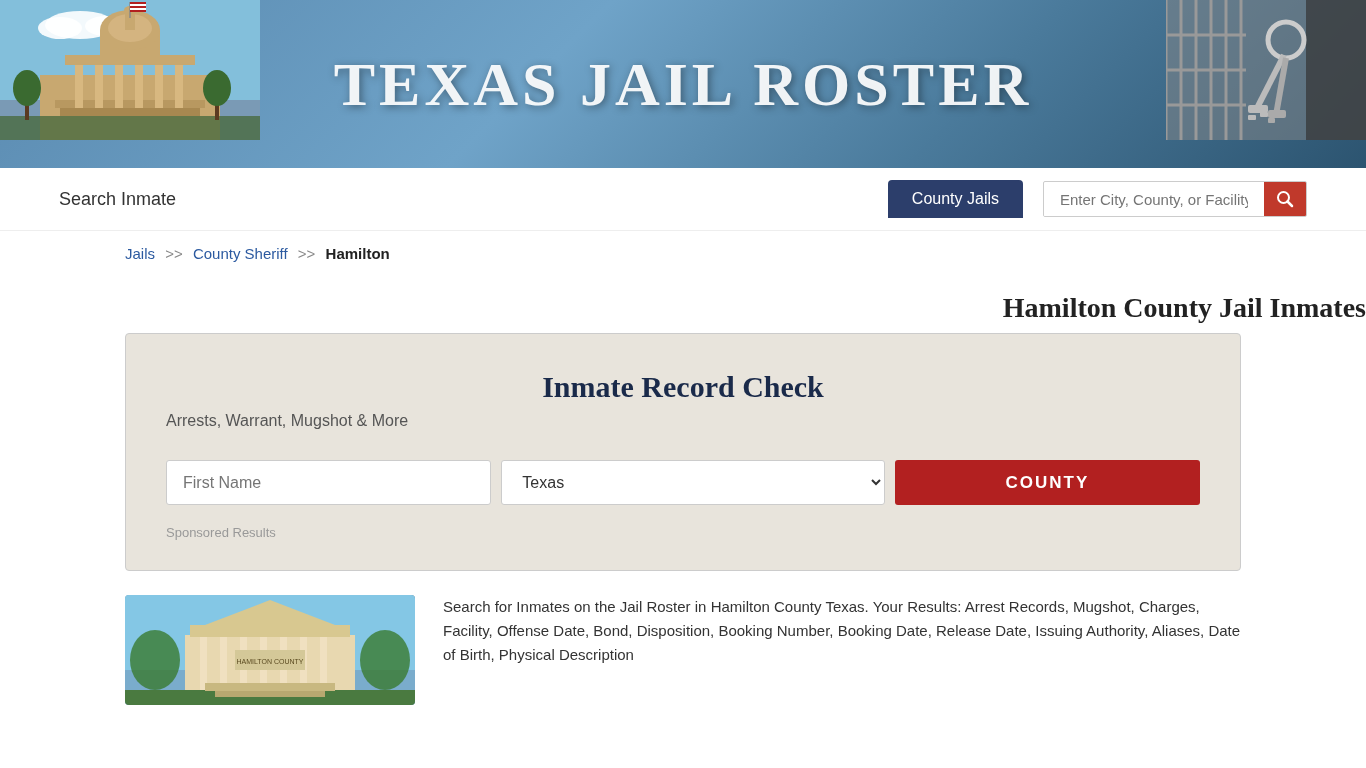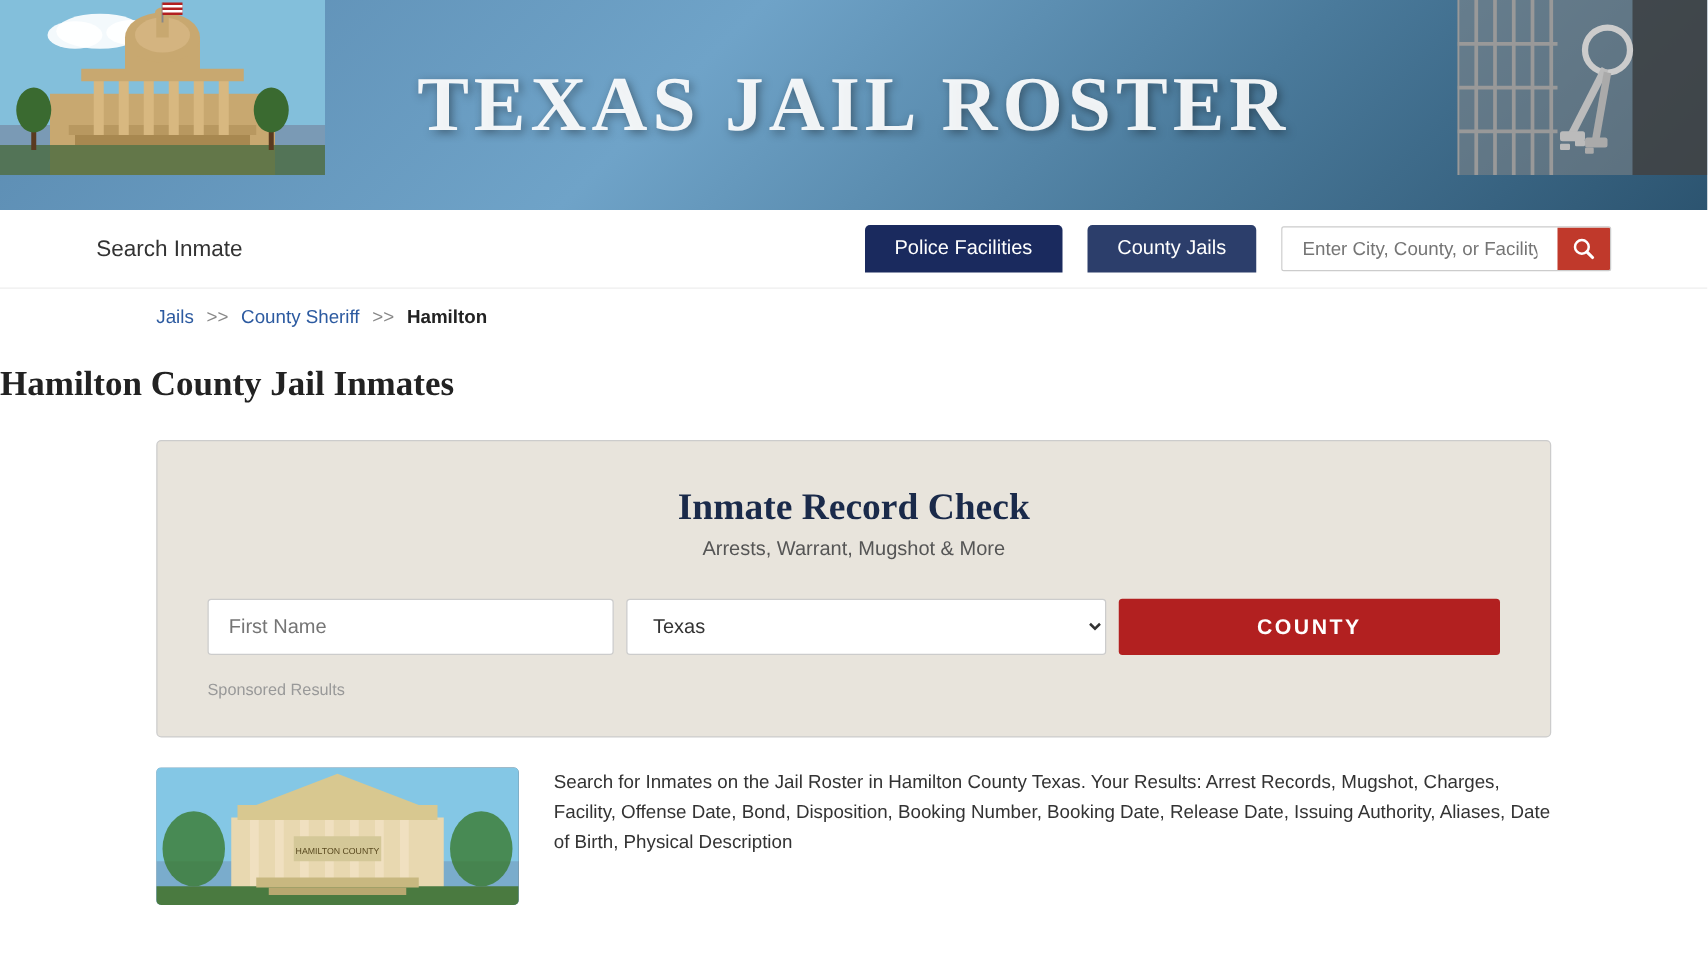--- a/index.html
+++ b/index.html
@@ -40,21 +40,21 @@
       right: 0;
       top: 0;
       width: 200px;
       height: 140px;
     }
 
     
     .navbar {
       display: flex;
       align-items: center;
-      padding: 12px 77px;
+      padding: 12px 59px;
       background: #fff;
       border-bottom: 1px solid #eee;
       gap: 20px;
     }
     .navbar-label {
       font-size: 18px;
       color: #333;
       font-weight: 400;
       margin-right: auto;
     }
@@ -113,22 +113,22 @@
       margin: 0 6px;
       color: #888;
     }
     .breadcrumb .current {
       font-weight: 700;
       color: #222;
     }
 
     
     .page-title-container {
-      text-align: left;
-      padding: 16px 0 28px;
+      text-align: right;
+      padding: 16px 0 9px;
     }
     .page-title {
       font-size: 28px;
       font-weight: 700;
       color: #222;
       font-family: Georgia, serif;
     }
 
     
     .record-check-box {
@@ -140,21 +140,21 @@
     }
     .record-check-title {
       text-align: center;
       font-size: 30px;
       font-weight: 700;
       color: #1a2a4a;
       margin-bottom: 8px;
       font-family: Georgia, serif;
     }
     .record-check-subtitle {
-      text-align: center;
+      text-align: left;
       font-size: 16px;
       color: #555;
       margin-bottom: 30px;
     }
     .record-search-row {
       display: flex;
       gap: 10px;
       margin-bottom: 20px;
     }
     .record-input {
@@ -296,21 +296,20 @@
     <line x1="75" y1="0" x2="75" y2="140" stroke="#999" stroke-width="3"></line>
     <line x1="0" y1="35" x2="80" y2="35" stroke="#999" stroke-width="3"></line>
     <line x1="0" y1="70" x2="80" y2="70" stroke="#999" stroke-width="3"></line>
     <line x1="0" y1="105" x2="80" y2="105" stroke="#999" stroke-width="3"></line>
   </svg>
 </div>
 
 <div class="navbar">
   <span class="navbar-label">Search Inmate</span>
 
-  <button class="nav-btn nav-btn-police">Police Facilities</button>
   <button class="nav-btn nav-btn-county">County Jails</button>
 
   <div class="search-bar-container">
     <input class="search-bar-input" type="text" placeholder="Enter City, County, or Facility" style="">
     <button class="search-bar-btn">
       <svg width="18" height="18" viewBox="0 0 18 18" fill="white" xmlns="http://www.w3.org/2000/svg">
         <circle cx="7.5" cy="7.5" r="5.5" stroke="white" stroke-width="2" fill="none"></circle>
         <line x1="11.5" y1="11.5" x2="16" y2="16" stroke="white" stroke-width="2.5" stroke-linecap="round"></line>
       </svg>
     </button>

